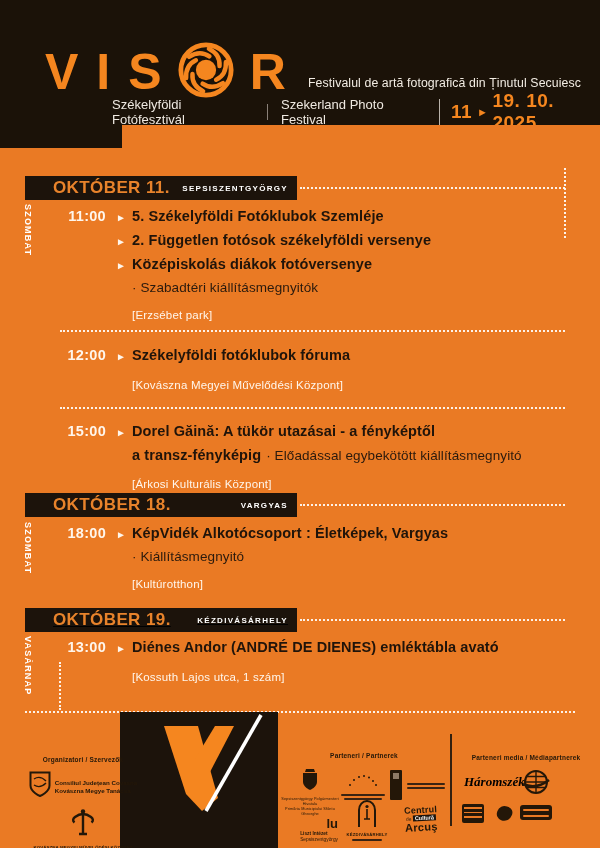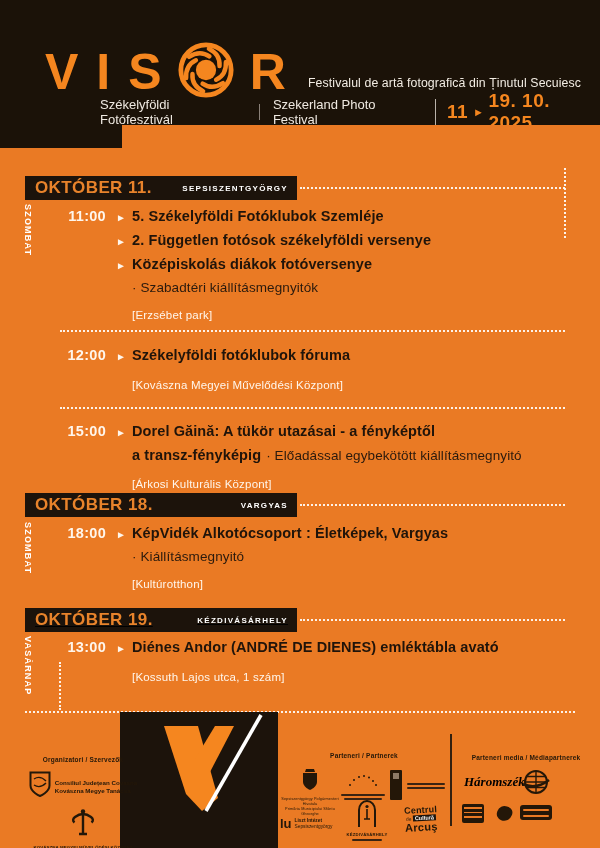--- a/index.html
+++ b/index.html
@@ -9,29 +9,29 @@
     font-family:"Liberation Sans","DejaVu Sans",sans-serif;
     -webkit-font-smoothing:antialiased;
   }
   
   .hdr{position:absolute;left:0;top:0;width:600px;height:148px;background:#1B1208;}
   .hdr-orange-strip{position:absolute;left:122px;top:125px;width:478px;height:23px;background:#EA7A24;}
   .logo-row{position:absolute;left:36px;top:40px;display:flex;align-items:center;height:64px;}
   .logo-letter{font-size:50px;font-weight:700;color:#F5861F;line-height:64px;letter-spacing:0;margin:0 9px;}
   .logo-aperture{margin:0 6px;}
   .tagline{position:absolute;left:308px;top:76px;width:280px;font-size:12.3px;color:#F2ECE3;letter-spacing:.1px;}
-  .subrow{position:absolute;left:100px;top:98px;height:28px;display:flex;align-items:center;}
+  .subrow{position:absolute;left:112px;top:98px;height:28px;display:flex;align-items:center;}
   .sub-hu,.sub-en{font-size:13px;color:#EFE9E1;}
   .vdiv1{width:1px;height:16px;background:#8a8078;margin:0 13px;}
   .vdiv2{width:1px;height:27px;background:#b9b2aa;margin:0 11px;}
   .hdr-date{display:flex;align-items:center;color:#F5861F;font-weight:700;font-size:19px;letter-spacing:.5px;}
   .hdr-date .arr{font-size:11px;margin:0 4px 0 5px;color:#F5861F;}
   
   .sec-head{position:absolute;left:25px;width:540px;height:24px;display:flex;align-items:center;}
-  .sec-bar{width:272px;height:24px;background:#1C130B;display:flex;align-items:center;padding:0 9px 0 10px;box-sizing:border-box;}
+  .sec-bar{width:272px;height:24px;background:#1C130B;display:flex;align-items:center;padding:0 9px 0 28px;box-sizing:border-box;}
   .sec-date{color:#E8832B;font-size:17px;font-weight:700;letter-spacing:.4px;white-space:nowrap;}
   .sec-city{margin-left:auto;color:#FFFFFF;font-size:8px;font-weight:700;letter-spacing:1.3px;white-space:nowrap;}
   .sec-dots{flex:1;border-top:2px dotted rgba(255,255,255,.9);margin-left:3px;}
   .vdots{position:absolute;border-left:2px dotted rgba(255,255,255,.9);width:0;}
   .vdots-right{left:564px;top:168px;height:70px;}
   .vdots-bottomleft{left:59px;top:662px;height:48px;}
   .hdots{position:absolute;border-top:2px dotted rgba(255,255,255,.9);height:0;}
   .sep1{left:60px;top:330px;width:505px;}
   .sep2{left:60px;top:407px;width:505px;}
   .sep-bottom{left:25px;top:711px;width:550px;}
@@ -55,21 +55,21 @@
   .org-row{display:flex;align-items:center;margin-top:8px;justify-content:center;}
   .org-txt{font-size:6.2px;font-weight:700;line-height:7.6px;margin-left:4px;}
   .tlogo-wrap{text-align:center;margin-top:6px;}
   .micro-caption{font-size:4.4px;font-weight:700;text-align:center;line-height:5.6px;margin-top:3px;letter-spacing:.1px;}
   .partners{left:278px;top:0;width:172px;height:136px;}
   .partners .fheading{position:absolute;left:0;top:40px;width:172px;}
   .p-item{position:absolute;text-align:center;}
   .microbar{height:2px;background:#3A2412;margin:2px auto 0;border-radius:1px;}
   .microbar.b1{width:44px;}
   .microbar.b2{width:38px;}
-  .liszt{display:flex;align-items:center;}
+  .liszt{display:flex;align-items:flex-end;flex-direction:column;}
   .liszt-lu{font-size:13px;font-weight:700;}
   .liszt-txt{text-align:left;font-size:4.8px;line-height:6px;margin-left:3px;}
   .liszt-txt .b{font-weight:700;}
   .kezdi-name{font-size:4.2px;font-weight:700;letter-spacing:.2px;}
   .arcus{transform:rotate(-3deg);}
   .arcus-l1{font-size:9px;font-weight:700;letter-spacing:.2px;line-height:9px;}
   .arcus-l2{font-size:5px;line-height:7px;}
   .arcus-chip{background:#1C130B;color:#fff;font-weight:700;padding:0 2px;font-size:5.5px;}
   .arcus-l3{font-size:11px;font-weight:700;line-height:10px;letter-spacing:.3px;}
   .fdivider{position:absolute;left:450px;top:22px;width:1.5px;height:92px;background:#33200F;}

